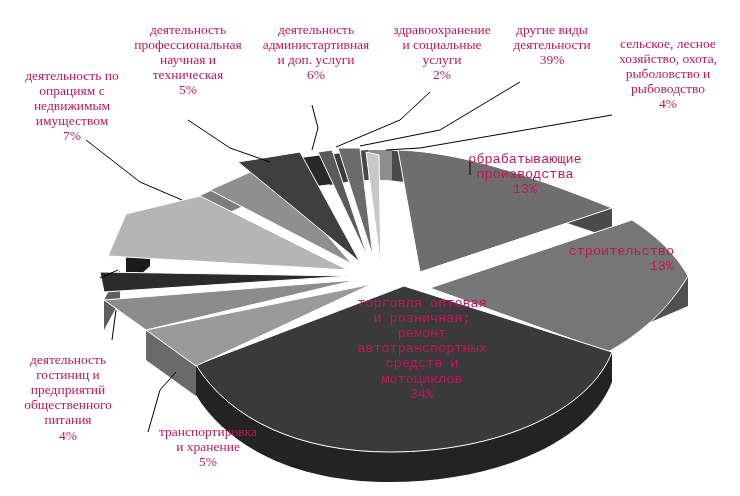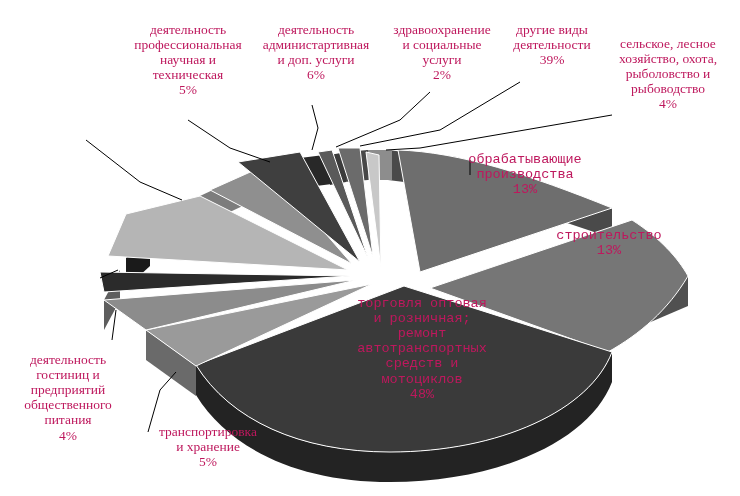--- a/index.html
+++ b/index.html
@@ -132,36 +132,41 @@
   <div class="label" style="left:498px; top:22px; width:108px;">другие виды
 деятельности
 39%</div>
 
   <div class="label" style="left:598px; top:36px; width:140px;">сельское, лесное
 хозяйство, охота,
 рыболовство и
 рыбоводство
 4%</div>
 
+  <div class="label" style="left:8px; top:68px; width:128px;">деятельность по
+опрациям с
+недвижимым
+имуществом
+7%</div>
 
 
   <div class="label inner" style="left:452px; top:152px; width:146px;">обрабатывающие
 производства
 13%</div>
 
-  <div class="label inner" style="left:544px; top:228px; width:130px;">строительство
+  <div class="label inner" style="left:544px; top:244px; width:130px;text-align:right;">строительство
 13%</div>
 
   <div class="label inner" style="left:346px; top:296px; width:152px;">торговля оптовая
 и розничная;
 ремонт
 автотранспортных
 средств и
 мотоциклов
-48%</div>
+34%</div>
 
   <div class="label" style="left:6px; top:352px; width:124px;">деятельность
 гостиниц  и
 предприятий
 общественного
 питания
 4%</div>
 
   <div class="label" style="left:140px; top:424px; width:136px;">транспортировка
 и хранение

